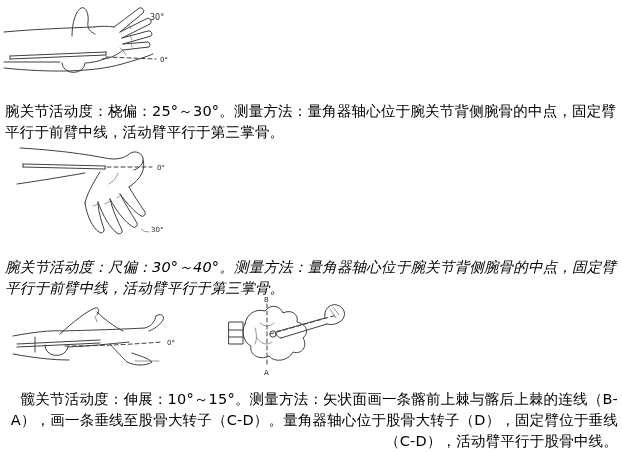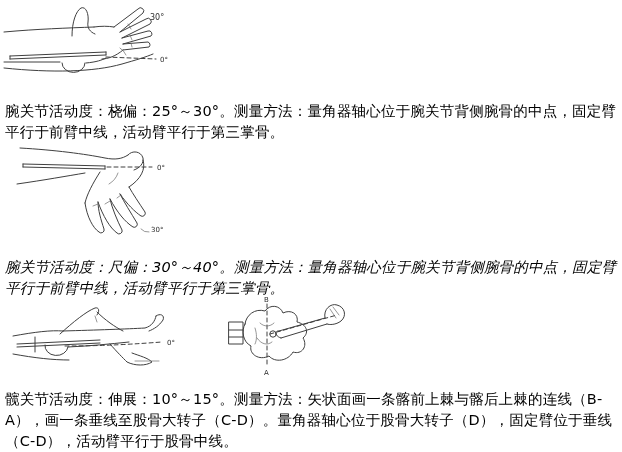--- a/index.html
+++ b/index.html
@@ -7,21 +7,21 @@
     width:622px;height:452px;position:relative;background:#ffffff;
     font-family:"DejaVu Sans",sans-serif;color:#000;overflow:hidden;
   }
   .para{
     position:absolute;left:5px;width:613px;
     font-size:14.5px;line-height:21px;letter-spacing:0.2px;
     color:#000;text-align:left;
   }
   #para1{top:86px;}
   #para2{top:242px;font-style:italic;}
-  #para3{top:374px;}
+  #para3{top:374px;text-align:right;}
   .fig{position:absolute;}
   #fig1{left:2px;top:2px;}
   #fig2{left:5px;top:142px;}
   #fig3{left:5px;top:294px;display:flex;align-items:flex-start;}
   #fig3 svg + svg{margin-left:12px;}
   svg path, svg line, svg circle{fill:none;stroke:#3f3f3f;stroke-width:1;stroke-linecap:round;stroke-linejoin:round;}
   svg .dash{stroke-dasharray:4 3;}
   svg .thin{stroke-width:0.7;stroke:#6a6a6a;}
   svg text{font-family:"DejaVu Sans",sans-serif;font-size:7px;fill:#2c2c2c;stroke:none;}
   svg text.cap{font-size:8px;}

